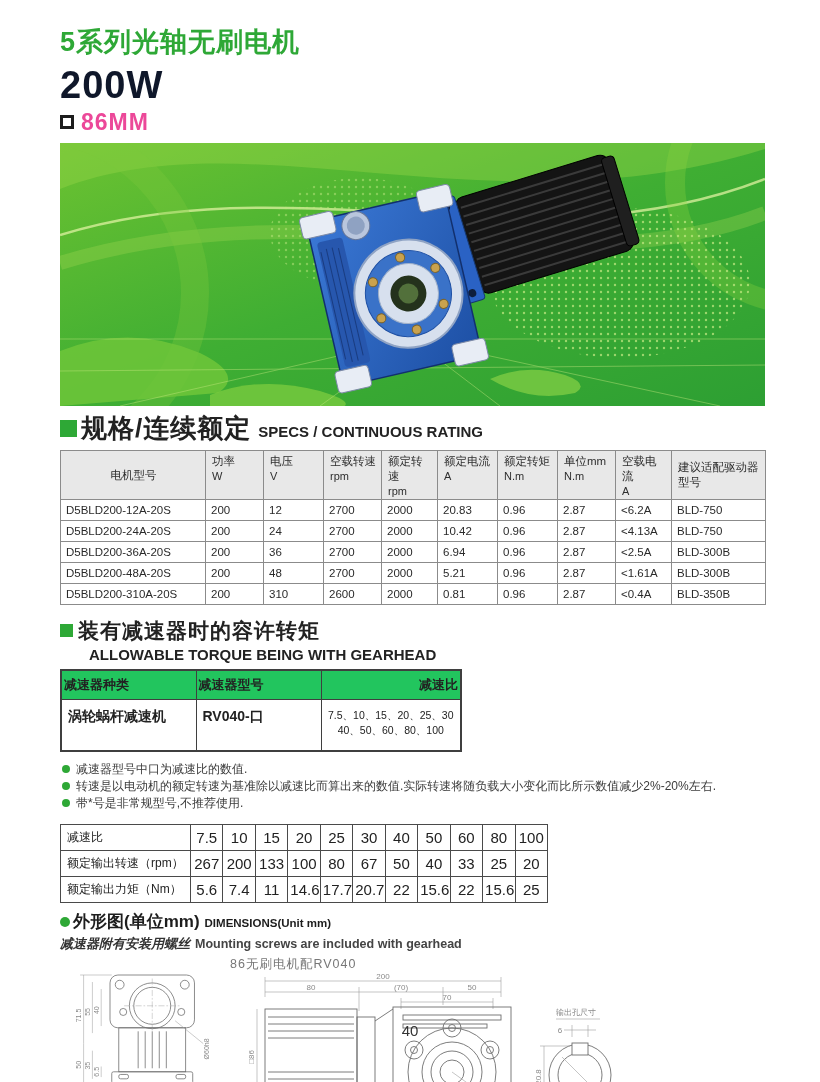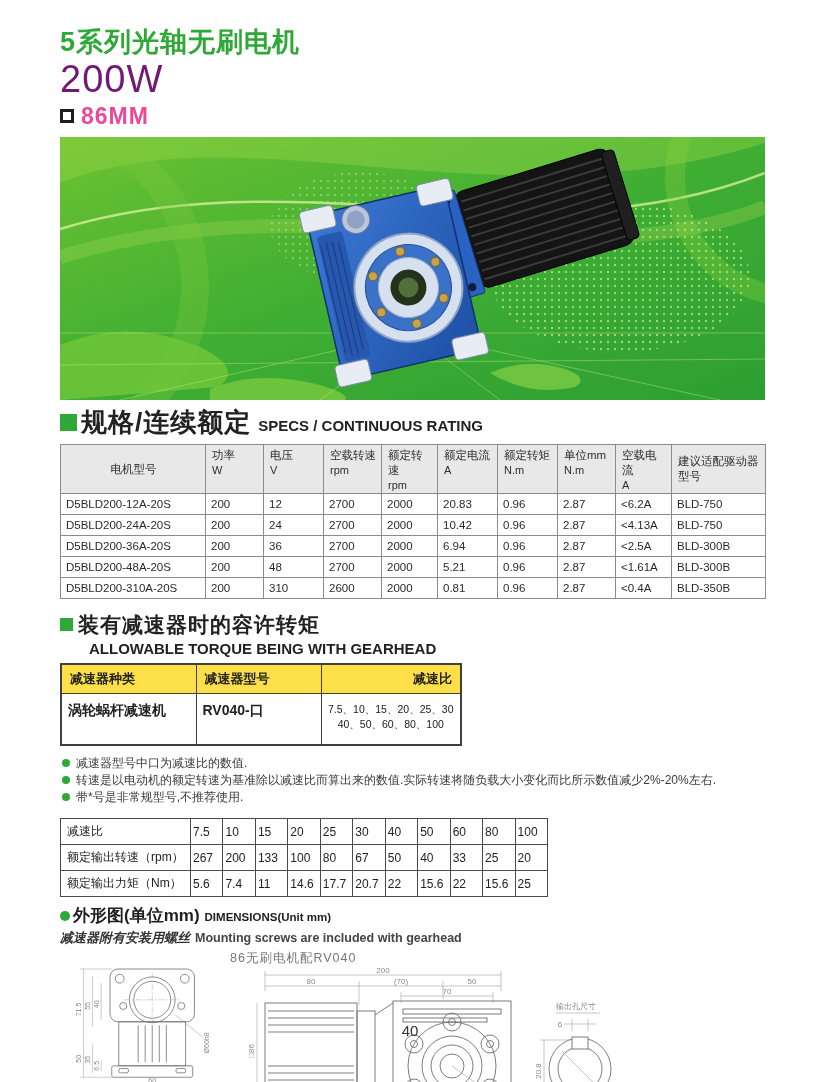--- a/index.html
+++ b/index.html
@@ -3,21 +3,21 @@
 <meta charset="utf-8">
 <style>
   * { margin:0; padding:0; box-sizing:border-box; }
   html,body { background:#ffffff; }
   body { width:820px; height:1082px; font-family:"Liberation Sans", sans-serif; color:#2d2d2d; overflow:hidden; }
   .page { position:relative; width:820px; height:954px; background:#fff; }
   .content { position:absolute; left:60px; top:28px; width:705px; }
 
   
   .series-title { color:#2EA836; font-size:27px; font-weight:bold; letter-spacing:1px; line-height:1.1; }
-  .power-title  { color:#701a75; font-size:38px; font-weight:normal; line-height:1.05; margin-top:2px; letter-spacing:1px; }
+  .power-title  { color:#0f172a; font-size:38px; font-weight:bold; line-height:1.05; margin-top:8px; letter-spacing:1px; }
   .frame-row { display:flex; align-items:center; gap:7px; margin-top:3px; }
   .frame-square { width:14px; height:14px; border:3px solid #1d1d1d; display:inline-block; }
   .frame-label { font-size:23px; font-weight:bold; color:#ec4899; letter-spacing:1px; }
 
   
   .banner { margin-top:7px; width:705px; height:263px; overflow:hidden; position:relative; }
   .banner svg { display:block; }
 
   
   .sec-head { display:flex; align-items:baseline; margin-top:5px; }
@@ -35,34 +35,34 @@
   .specs th { background:#e8e8e8; text-align:left; padding:3px 5px 2px 6px; height:36px; vertical-align:top; }
   .specs th.c-model { text-align:center; vertical-align:middle; }
   .specs th.c-drv { vertical-align:middle; }
   .h-label { font-size:11.5px; color:#2e2e2e; }
   .h-unit  { font-size:11px; color:#2e2e2e; margin-top:1px; }
   .specs td { font-size:11.5px; color:#2a2a2a; padding:3px 5px; height:21px; }
 
   
   .gear { margin-top:6px; width:400px; table-layout:fixed; border:2px solid #3f3f3f; }
   .gear th, .gear td { border:1px solid #3f3f3f; }
-  .gear th { font-size:13px; font-weight:bold; color:#222; text-align:left; padding:5px 8px; height:27px; background:#fde047; }
+  .gear th { font-size:13px; font-weight:bold; color:#222; text-align:left; padding:5px 2px; height:27px; background:#22c55e; }
   .gear th.r { text-align:right; }
   .gear td { vertical-align:top; padding:8px 6px 4px 6px; height:52px; }
   .gear-type, .gear-model { font-size:14px; font-weight:bold; color:#222; }
   .gear-ratios { font-size:10.5px; color:#222; text-align:center; line-height:1.5; }
 
   
   .notes { margin-top:9px; }
   .note-line { display:flex; align-items:flex-start; font-size:12px; color:#3b3b3b; line-height:16px; margin-top:1px; }
   .note-dot { width:8px; height:8px; border-radius:50%; background:#2EA836; flex:0 0 8px; margin:4px 6px 0 2px; }
 
   
   .ratio { margin-top:13px; width:488px; table-layout:fixed; border:1px solid #4a4a4a; }
-  .ratio td { border:1px solid #4a4a4a; font-size:12px; color:#222; height:26px; padding:2px; }
+  .ratio td { border:1px solid #4a4a4a; font-size:15px; color:#222; height:26px; text-align:center; padding:2px; }
   .ratio td.lab { text-align:left; padding-left:6px; font-size:12px; width:130px; }
 
   
   .dim-head { display:flex; align-items:baseline; margin-top:7px; }
   .dot-big { width:10px; height:10px; border-radius:50%; background:#2EA836; align-self:center; margin-right:3px; }
   .dim-cn { font-size:17px; font-weight:bold; color:#1d1d1d; }
   .dim-en { font-size:11.5px; font-weight:bold; color:#1d1d1d; margin-left:5px; }
   .dim-note { display:flex; align-items:baseline; margin-top:2px; }
   .dim-note-cn { font-size:13px; font-weight:bold; color:#333;font-style:italic; }
   .dim-note-en { font-size:12.5px; font-weight:bold; color:#444; margin-left:5px; }

